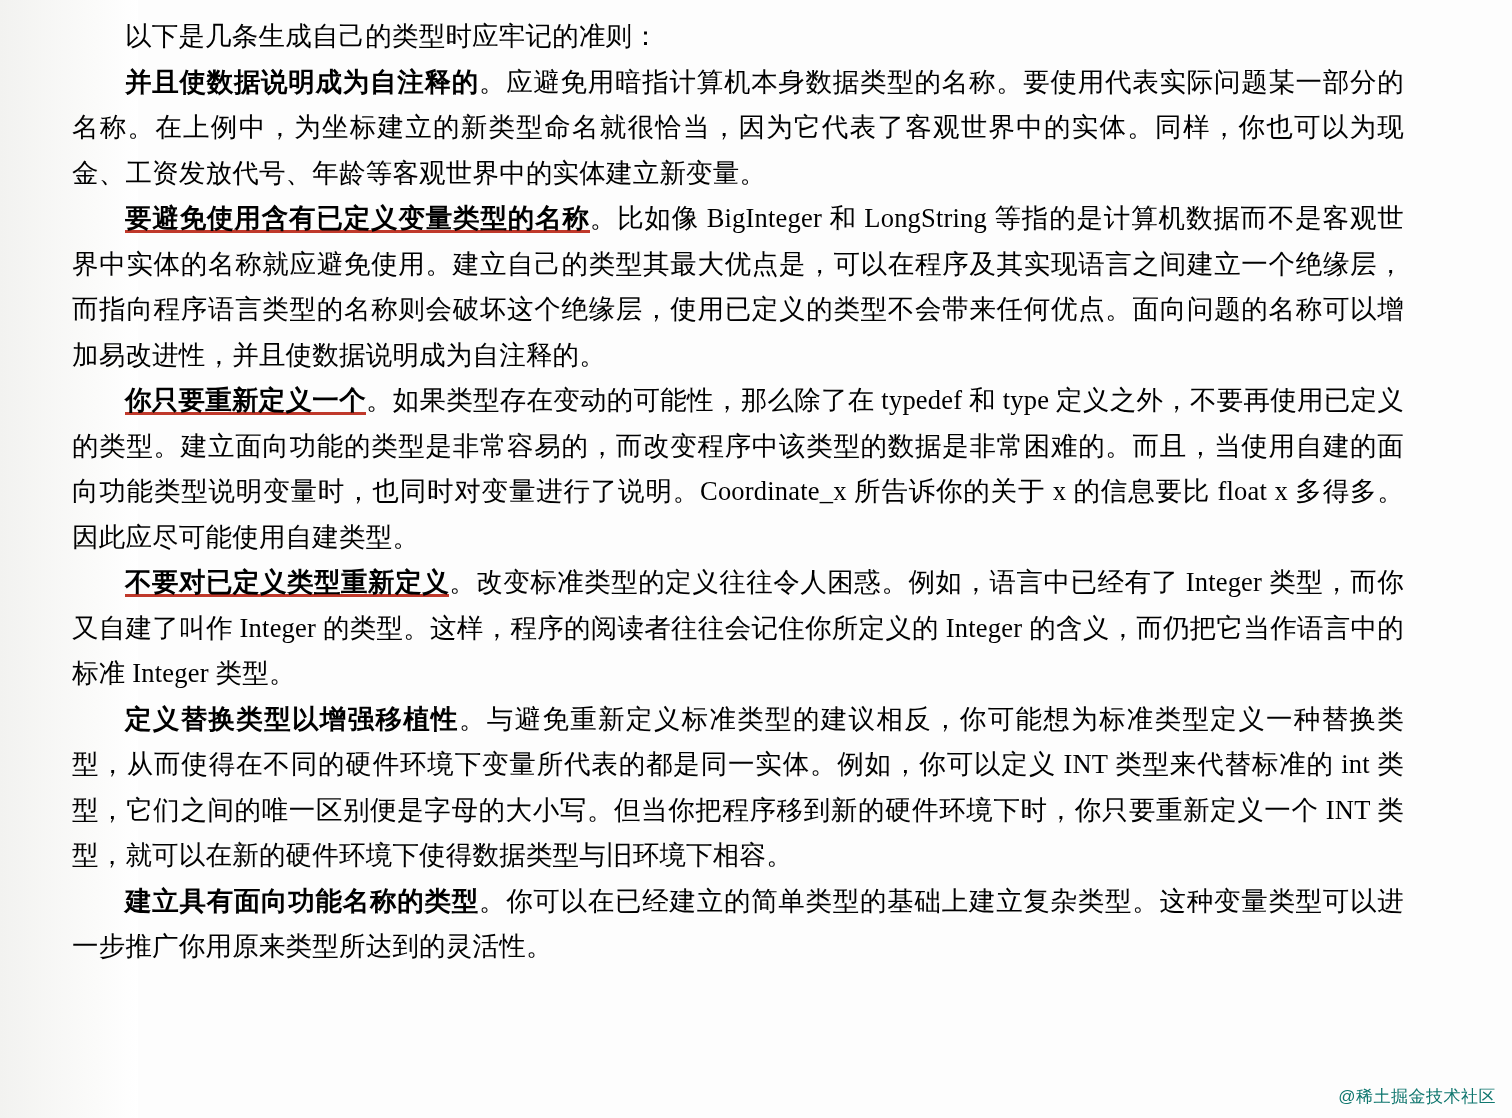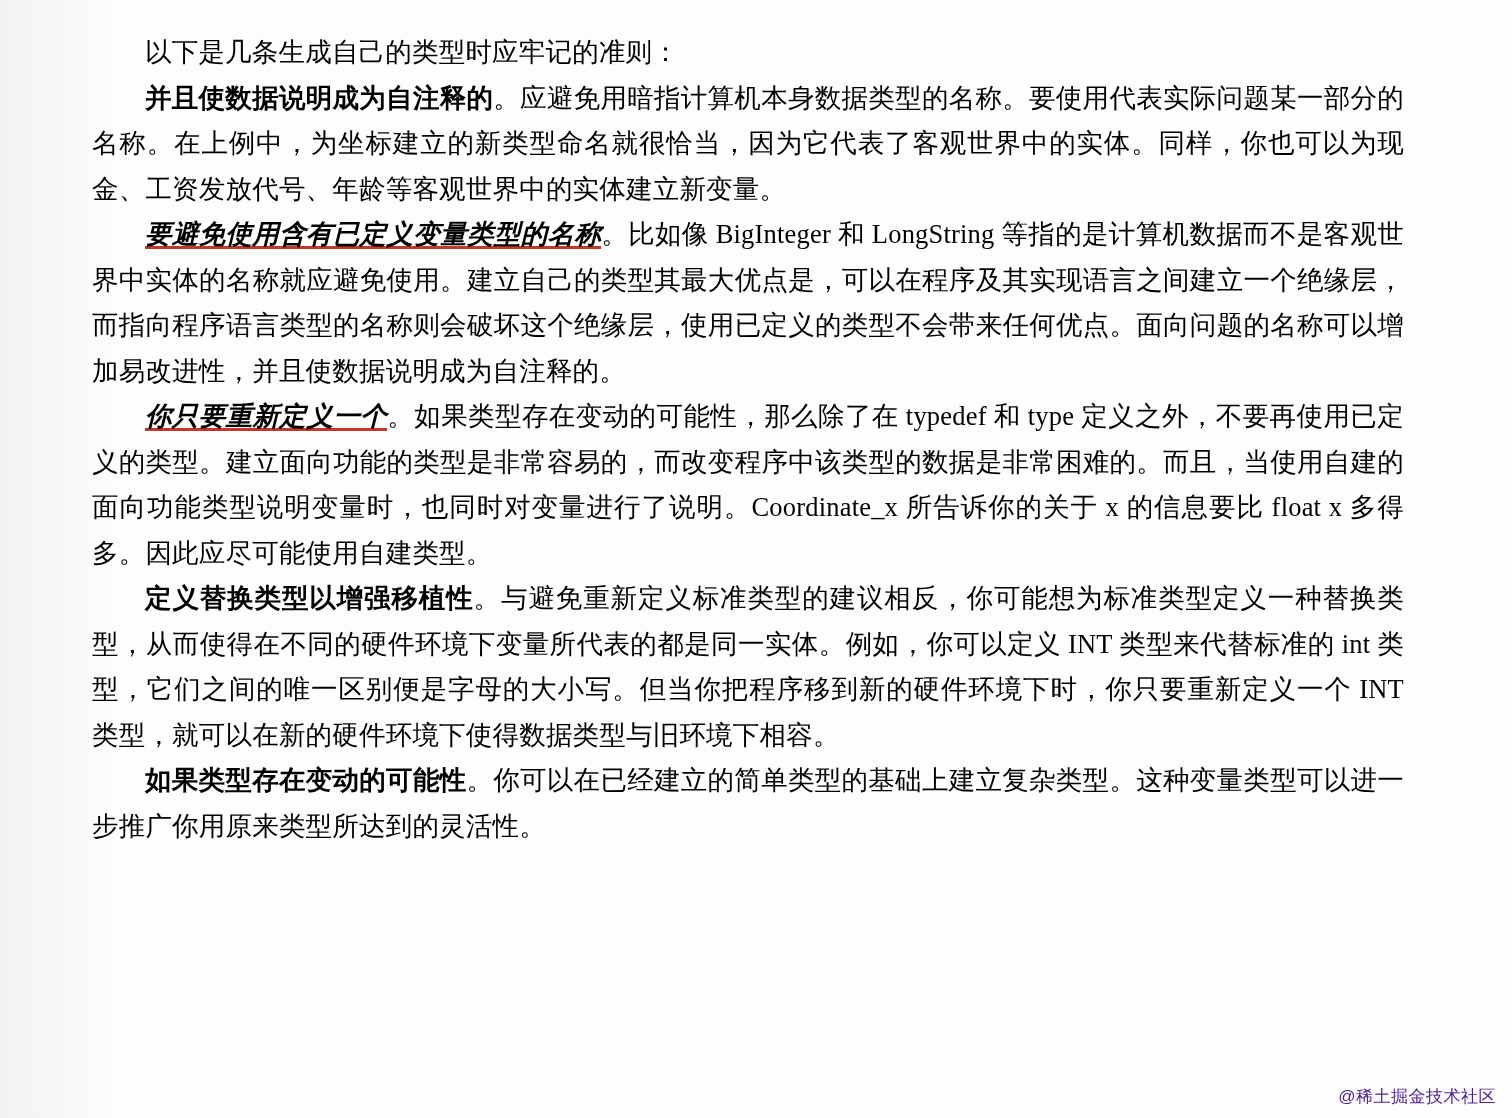--- a/index.html
+++ b/index.html
@@ -28,23 +28,23 @@
     position: absolute;
     left: 0;
     top: 0;
     width: 138px;
     height: 100%;
     background: linear-gradient(to right, #f2f2f0 0%, #fbfbfa 70%, #ffffff 100%);
     pointer-events: none;
   }
   .body-col {
     position: relative;
-    margin-left: 92px;
+    margin-left: 72px;
     margin-right: 108px;
-    padding-top: 30px;
+    padding-top: 14px;
   }
   p.para {
     margin: 0 0 0 0;
     font-size: 26.5px;
     line-height: 45.5px;
     text-align: justify;
     text-justify: inter-ideograph;
     letter-spacing: 0.2px;
   }
   .indent {
@@ -55,37 +55,36 @@
   }
   
   .ul-red {
     position: relative;
     display: inline;
     background-image: linear-gradient(to right, #c0392b, #c0392b);
     background-repeat: no-repeat;
     background-size: 100% 3px;
     background-position: 0 94%;
     padding-bottom: 2px;
-    font-style: italic;
   }
   .ul-red-partial {
     position: relative;
     display: inline;
     background-image: linear-gradient(to right, #c0392b, #c0392b);
     background-repeat: no-repeat;
     background-size: 100% 3px;
     background-position: 0 94%;
     padding-bottom: 2px;
   }
   .watermark {
     position: absolute;
     right: 16px;
     bottom: 10px;
     font-size: 17px;
-    color: #4c1d95;
+    color: #0f766e;
     font-family: "Liberation Sans", sans-serif;
     letter-spacing: 0.5px;
   }
 </style>
 </head>
 <body>
 
 <div class="page">
   <div class="body-col">
 
@@ -98,26 +97,29 @@
     </p>
 
     <p class="para indent">
       <span class="lead ul-red">要避免使用含有已定义变量类型的名称</span><span>。比如像 BigInteger 和 LongString 等指的是计算机数据而不是客观世界中实体的名称就应避免使用。建立自己的类型其最大优点是，可以在程序及其实现语言之间建立一个绝缘层，而指向程序语言类型的名称则会破坏这个绝缘层，使用已定义的类型不会带来任何优点。面向问题的名称可以增加易改进性，并且使数据说明成为自注释的。</span>
     </p>
 
     <p class="para indent">
       <span class="lead ul-red">你只要重新定义一个</span><span>。如果类型存在变动的可能性，那么除了在 typedef 和 type 定义之外，不要再使用已定义的类型。建立面向功能的类型是非常容易的，而改变程序中该类型的数据是非常困难的。而且，当使用自建的面向功能类型说明变量时，也同时对变量进行了说明。Coordinate_x 所告诉你的关于 x 的信息要比 float x 多得多。因此应尽可能使用自建类型。</span>
     </p>
 
+    <p class="para indent">
+      <span class="lead ul-red-partial">不要对已定义类型重新定义</span><span>。改变标准类型的定义往往令人困惑。例如，语言中已经有了 Integer 类型，而你又自建了叫作 Integer 的类型。这样，程序的阅读者往往会记住你所定义的 Integer 的含义，而仍把它当作语言中的标准 Integer 类型。</span>
+    </p>
 
     <p class="para indent">
       <span class="lead">定义替换类型以增强移植性</span><span>。与避免重新定义标准类型的建议相反，你可能想为标准类型定义一种替换类型，从而使得在不同的硬件环境下变量所代表的都是同一实体。例如，你可以定义 INT 类型来代替标准的 int 类型，它们之间的唯一区别便是字母的大小写。但当你把程序移到新的硬件环境下时，你只要重新定义一个 INT 类型，就可以在新的硬件环境下使得数据类型与旧环境下相容。</span>
     </p>
 
 
     <p class="para indent">
-      <span class="lead">如果类型存在变动的可能性</span><span>。你可以在已经建立的简单类型的基础上建立复杂类型。这种变量类型可以进一步推广你用原来类型所达到的灵活性。</span>
+      <span class="lead">建立具有面向功能名称的类型</span><span>。你可以在已经建立的简单类型的基础上建立复杂类型。这种变量类型可以进一步推广你用原来类型所达到的灵活性。</span>
     </p>
 
   </div>
 
   <div class="watermark">@稀土掘金技术社区</div>
 </div>
 
 </body></html>

